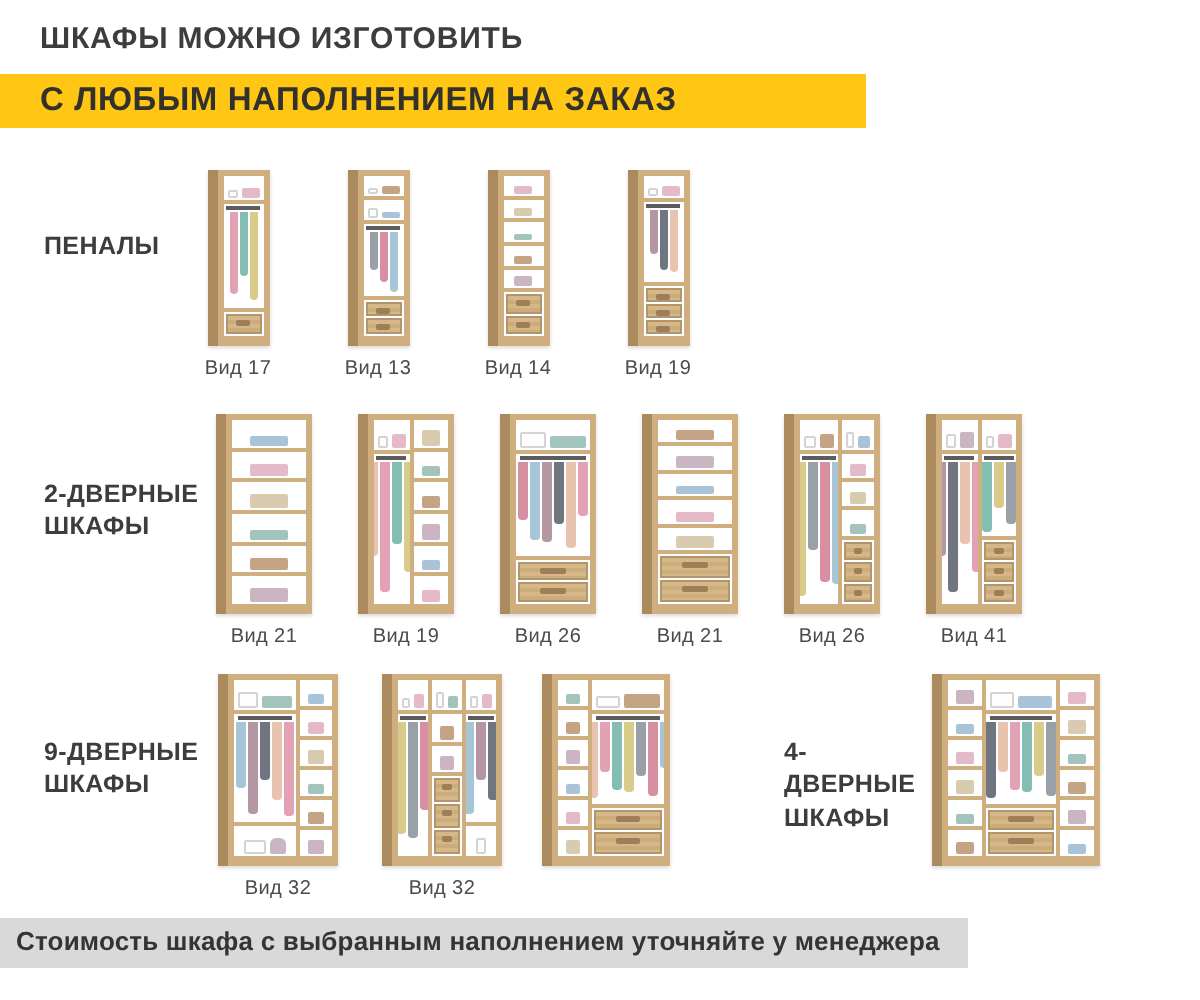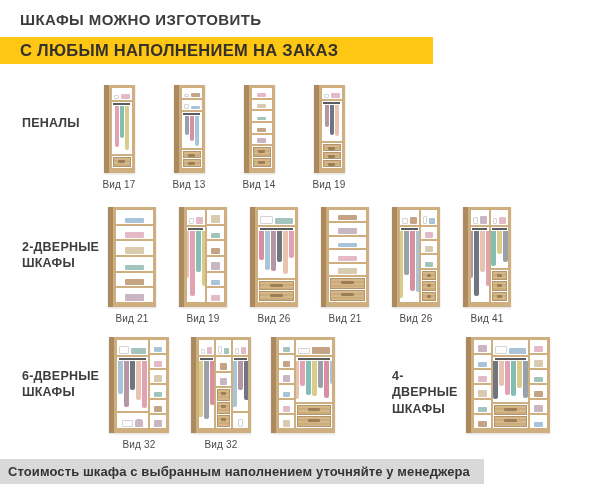--- a/index.html
+++ b/index.html
@@ -449,21 +449,21 @@
                   <div class="dh"></div>
                 </div>
               </div>
             </div>
           </div>
         </div>
         <div class="view-label">Вид 41</div>
       </div>
     </div>
   <div class="row" id="row-2">
-      <div class="sec-label sl-2">6-ДВЕРНЫЕ
+      <div class="sec-label sl-2">9-ДВЕРНЫЕ
 ШКАФЫ</div>
       <div class="wrap">
         <div class="cab">
           <div class="cab-inner">
             <div class="col" style="flex: 2 1 0%;">
               <div class="zone z-top cellish" style="flex: 16 1 0%;">
                 <div class="item box" style="width: 38%; height: 62%;"></div>
                 <div class="item" style="width: 55%; height: 44%; background: rgb(162, 196, 189);"></div>
               </div>
               <div class="zone z-hang" style="flex: 68 1 0%;">

